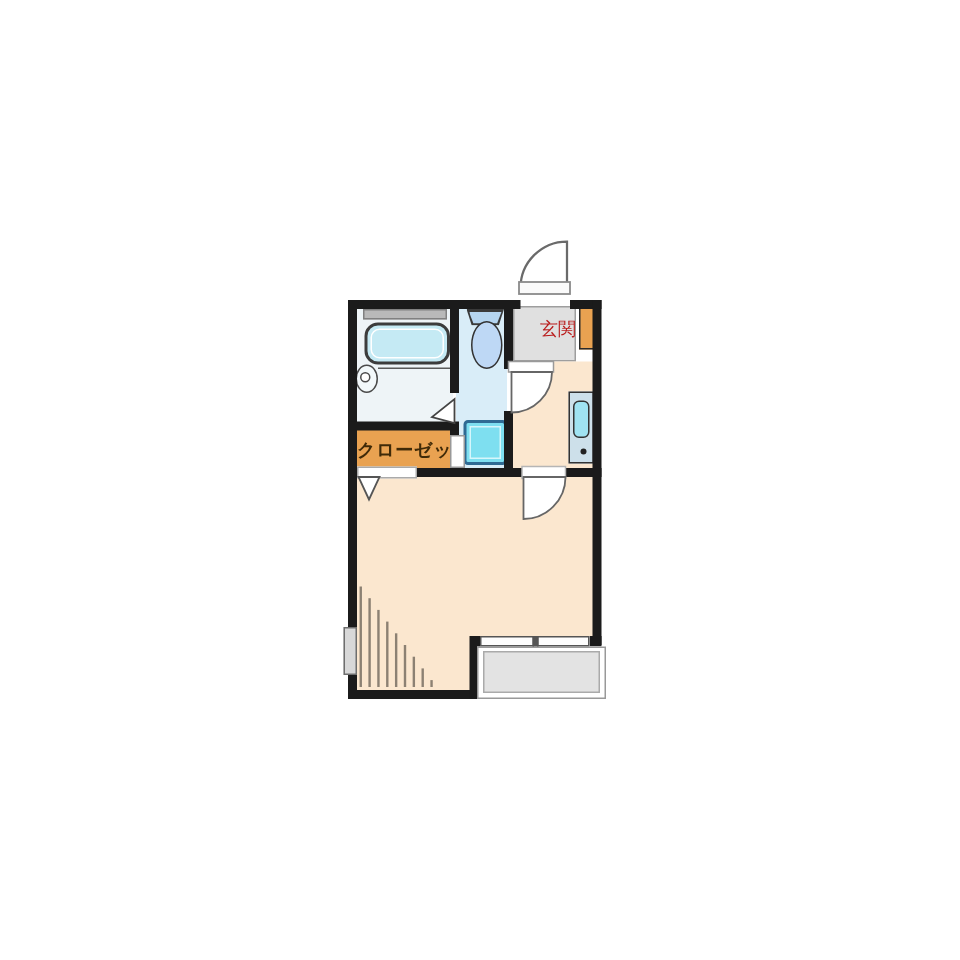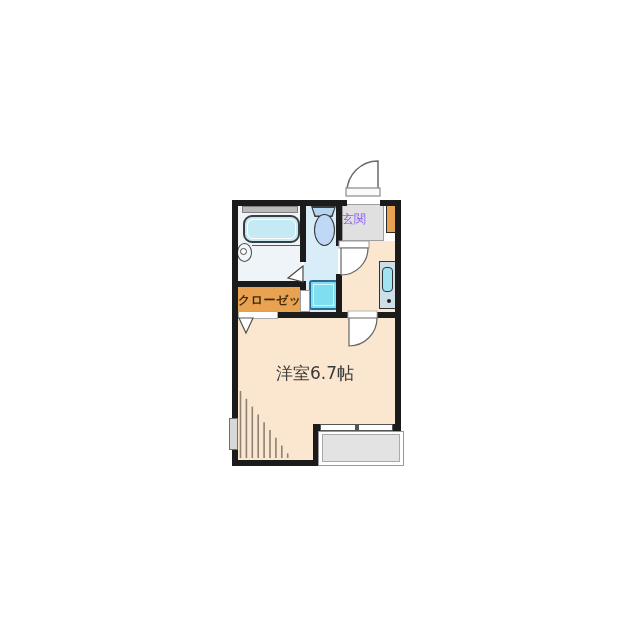--- a/index.html
+++ b/index.html
@@ -94,16 +94,15 @@
       <line x1="252.3" y1="406.6" x2="252.3" y2="458"></line>
       <line x1="258.2" y1="414.4" x2="258.2" y2="458"></line>
       <line x1="264.1" y1="422.2" x2="264.1" y2="458"></line>
       <line x1="270.0" y1="430.0" x2="270.0" y2="458"></line>
       <line x1="275.9" y1="437.8" x2="275.9" y2="458"></line>
       <line x1="281.8" y1="445.6" x2="281.8" y2="458"></line>
       <line x1="287.7" y1="453.4" x2="287.7" y2="458"></line>
     </g>
   </svg>
 
-  <div class="label" style="left:342px;top:211px;width:42px;text-align:left;font-size:12px;color:#8b5cf6;">玄関</div>
-  <div class="label" style="left:235px;top:362px;width:160px;text-align:center;font-size:17px;color:#3a3a3a;">洋室6.7帖</div>
+  <div class="label" style="left:342px;top:211px;width:42px;text-align:right;font-size:12px;color:#b91c1c;">玄関</div>
 
 </div>
 
 </body></html>

